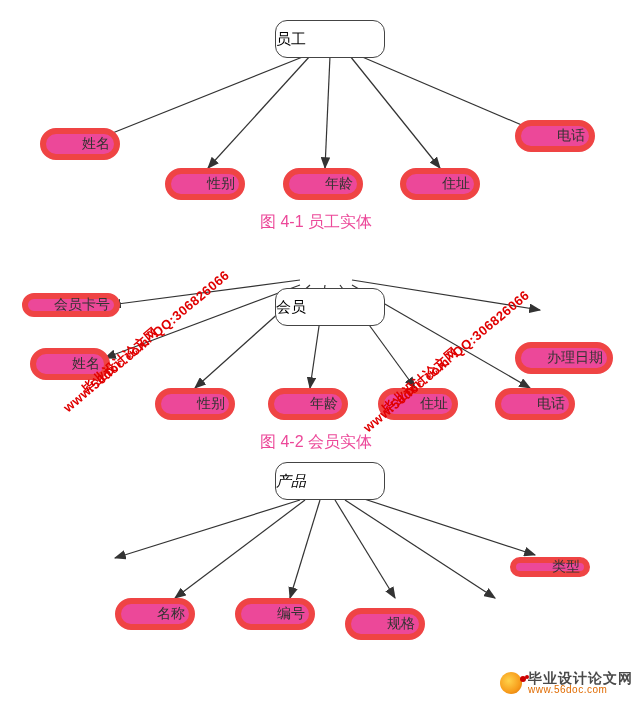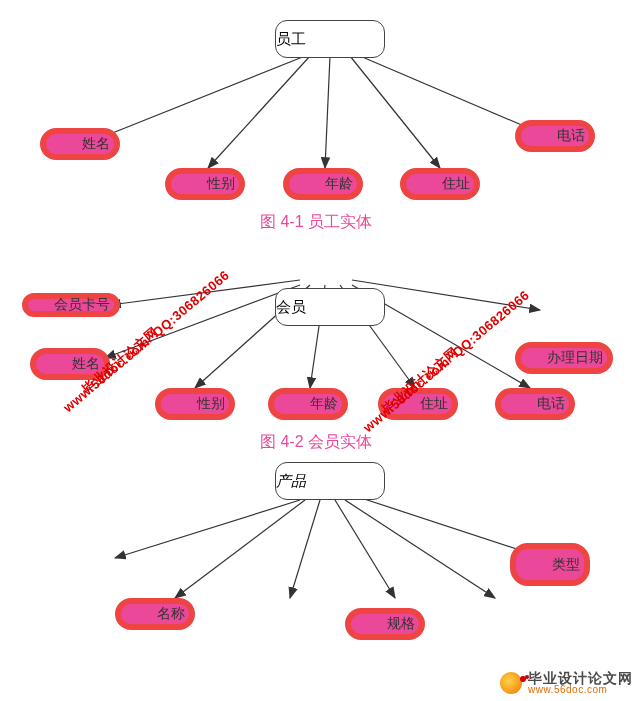--- a/index.html
+++ b/index.html
@@ -174,24 +174,27 @@
   <div class="caption" style="left:260px;top:432px;">
     <span>图 4-2 会员实体</span>
   </div>
 
   <div class="rect-box" style="left:275px;top:462px;width:110px;height:38px;font-style:italic;">
     <span>产品</span>
   </div>
   <div class="pill" style="left:115px;top:598px;width:80px;height:32px;">
     <span>名称</span>
   </div>
+  <div class="pill" style="left:235px;top:598px;width:80px;height:32px;">
+    <span>编号</span>
+  </div>
   <div class="pill" style="left:345px;top:598px;width:80px;height:32px;margin-top:10px;">
     <span>规格</span>
   </div>
-  <div class="pill" style="left:510px;top:543px;width:80px;height:43px;">
+  <div class="pill" style="left:510px;top:557px;width:80px;height:20px;">
     <span>类型</span>
   </div>
 
   <div class="watermark" style="left:70px;top:400px;transform:rotate(-40deg);">
     <span>www.56doc.com</span>&nbsp;&nbsp;<span>QQ:306826066</span>
   </div>
   <div class="watermark" style="left:90px;top:380px;transform:rotate(-40deg);">
     <span>毕业设计论文网</span>
   </div>
   <div class="watermark" style="left:370px;top:420px;transform:rotate(-40deg);">

